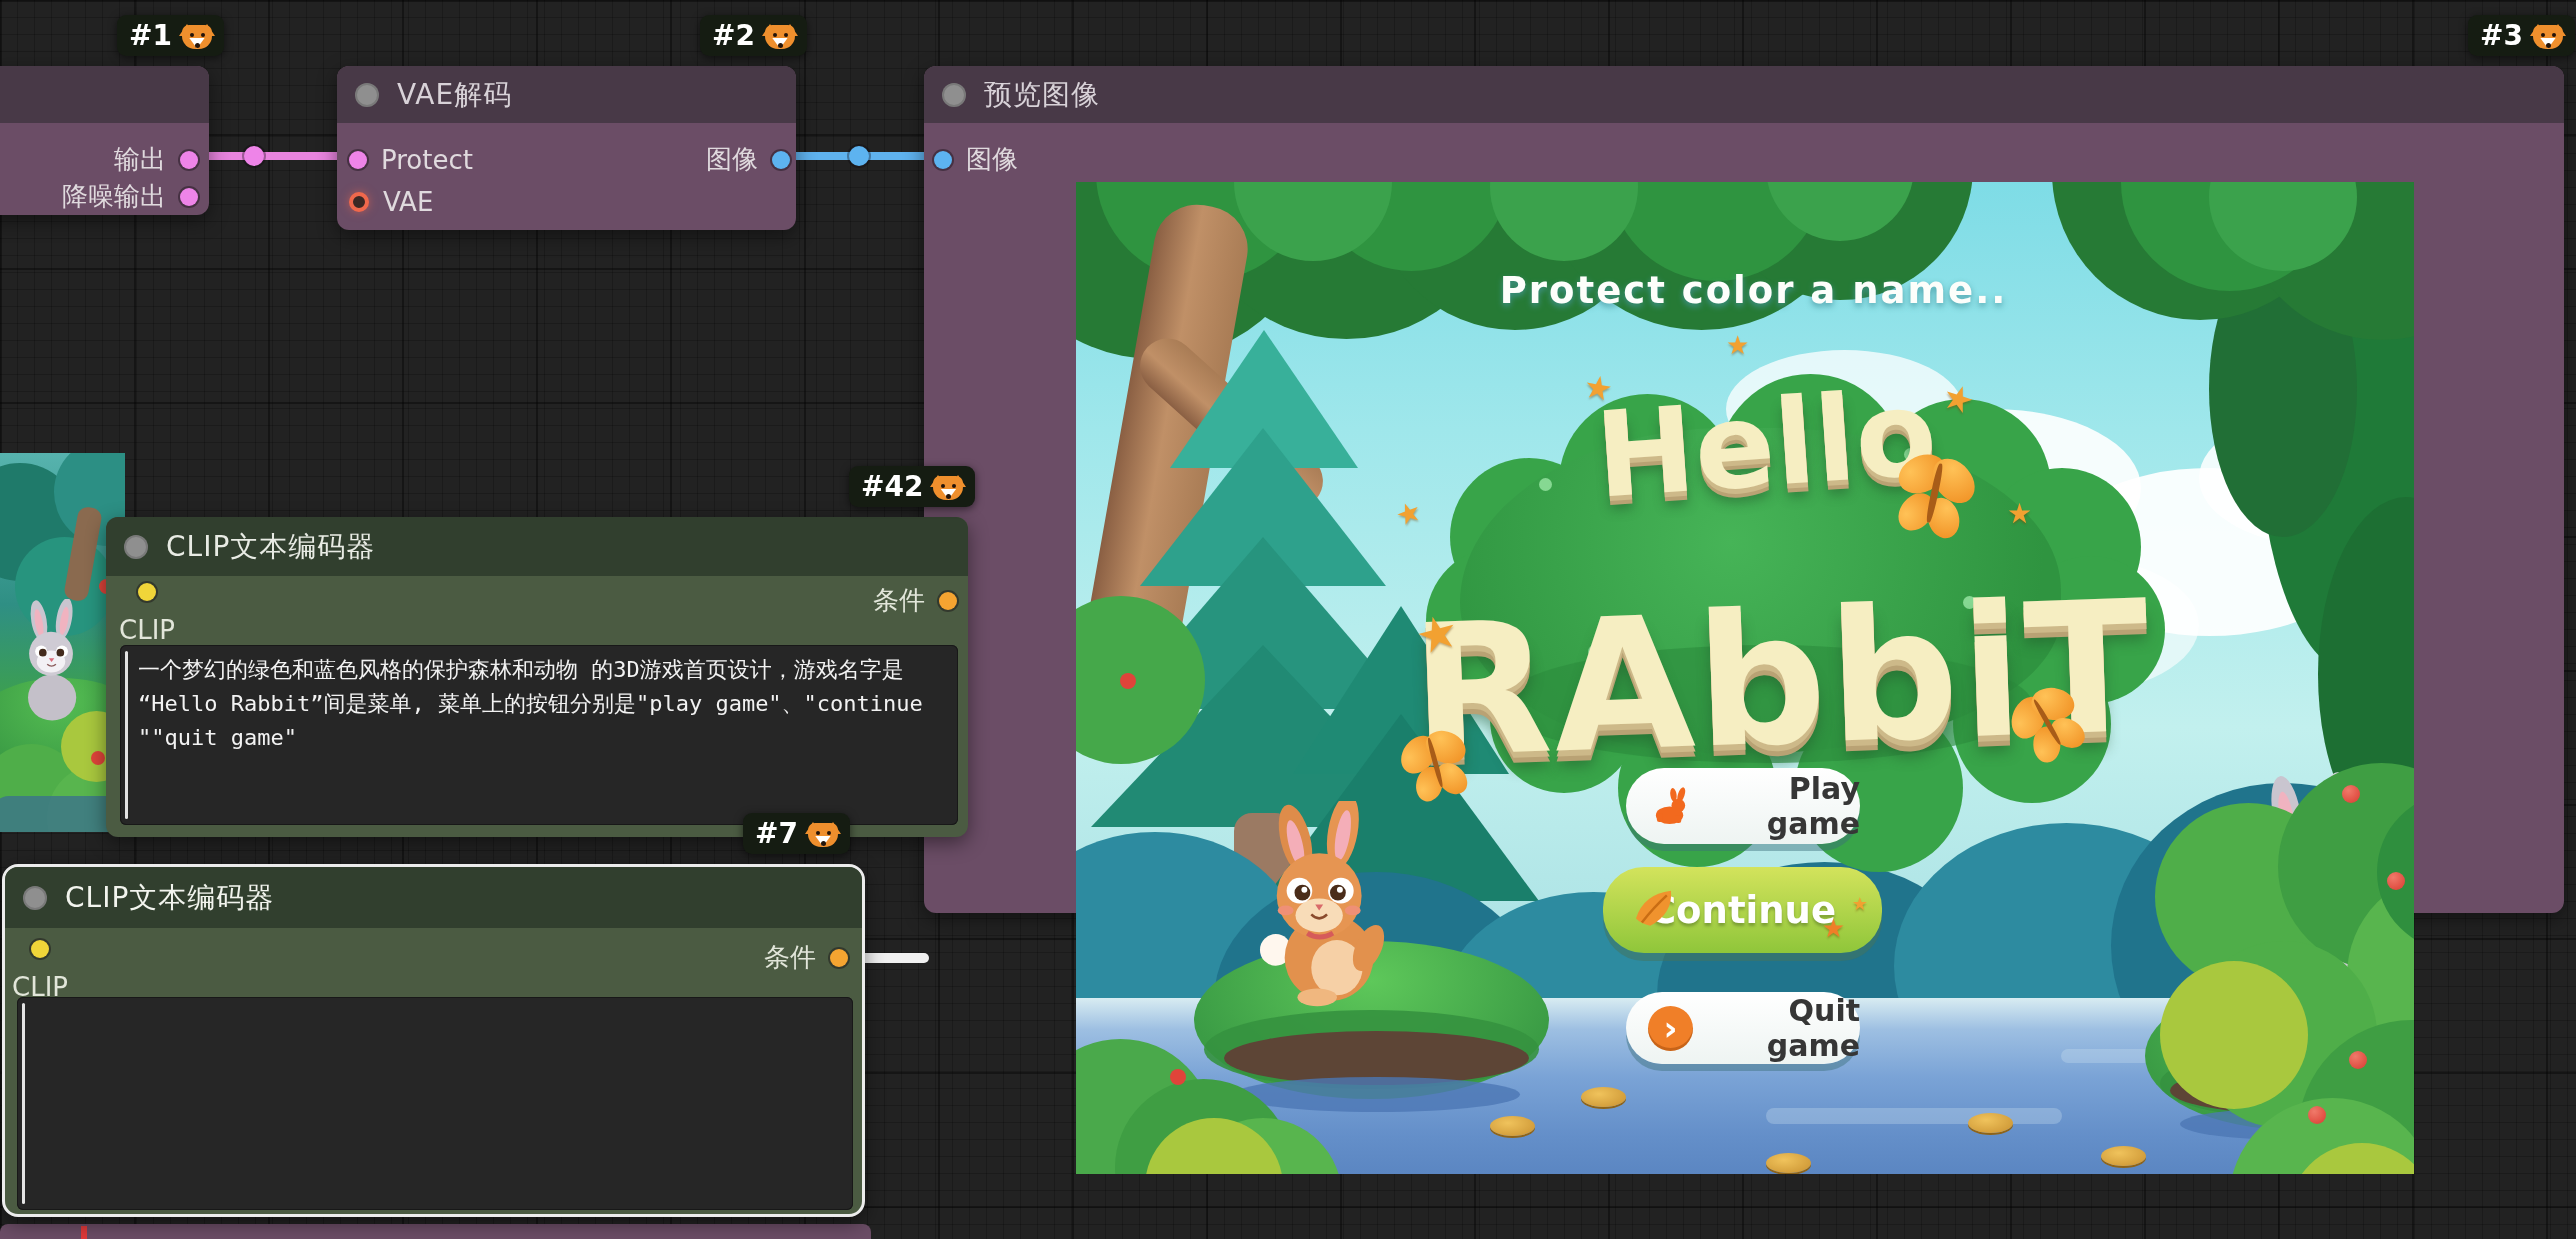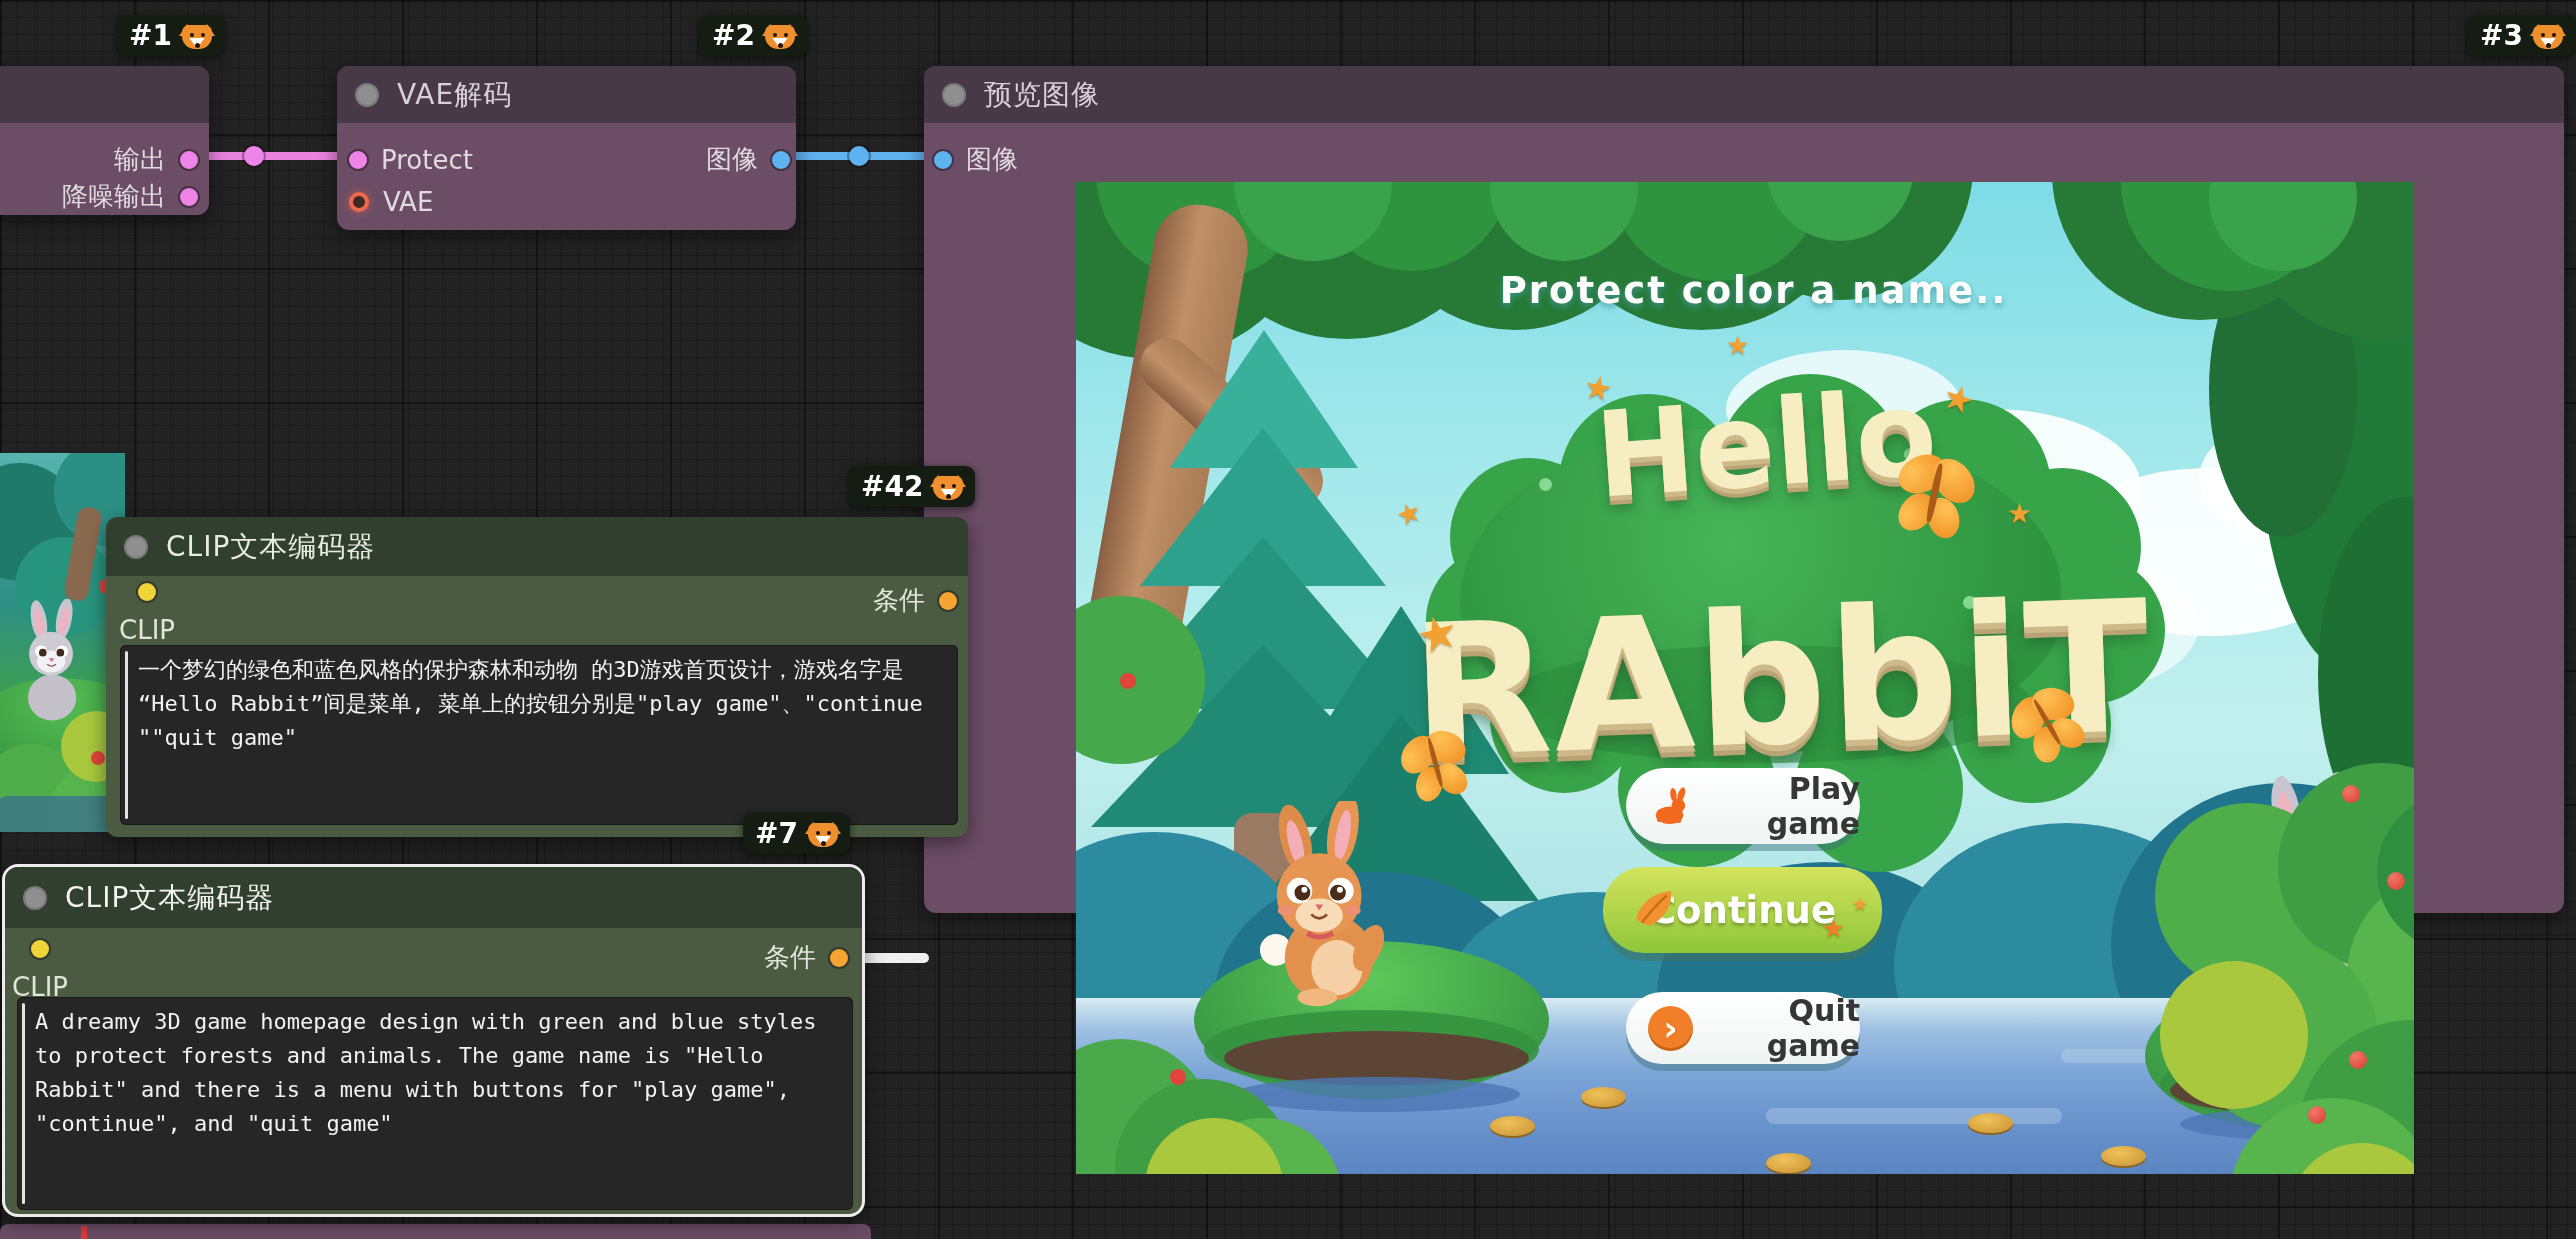--- a/index.html
+++ b/index.html
@@ -396,24 +396,20 @@
     <div class="port" style="left:7px;top:73px;">
       <span class="pdot yellow"></span>
       <span>CLIP</span>
     </div>
     <div class="port right" style="right:14px;top:73px;">
       <span class="pdot orange"></span>
       <span>条件</span>
     </div>
     <div class="ta" style="left:12px;top:130px;width:836px;height:213px;">
       <div class="caret"></div>
-      <div class="txt">A dreamy 3D game homepage design with green and blue styles
-to protect forests and animals. The game name is "Hello
-Rabbit" and there is a menu with buttons for "play game",
-"continue", and "quit game"</div>
     </div>
   </div>
 
   <div class="badge" style="left:117px;top:15px;">
     <span>#1</span>
     <span class="fox">
         <span class="earl"></span>
         <span class="earr"></span>
         <span class="eyes"></span>
         <span class="muzzle"></span>

